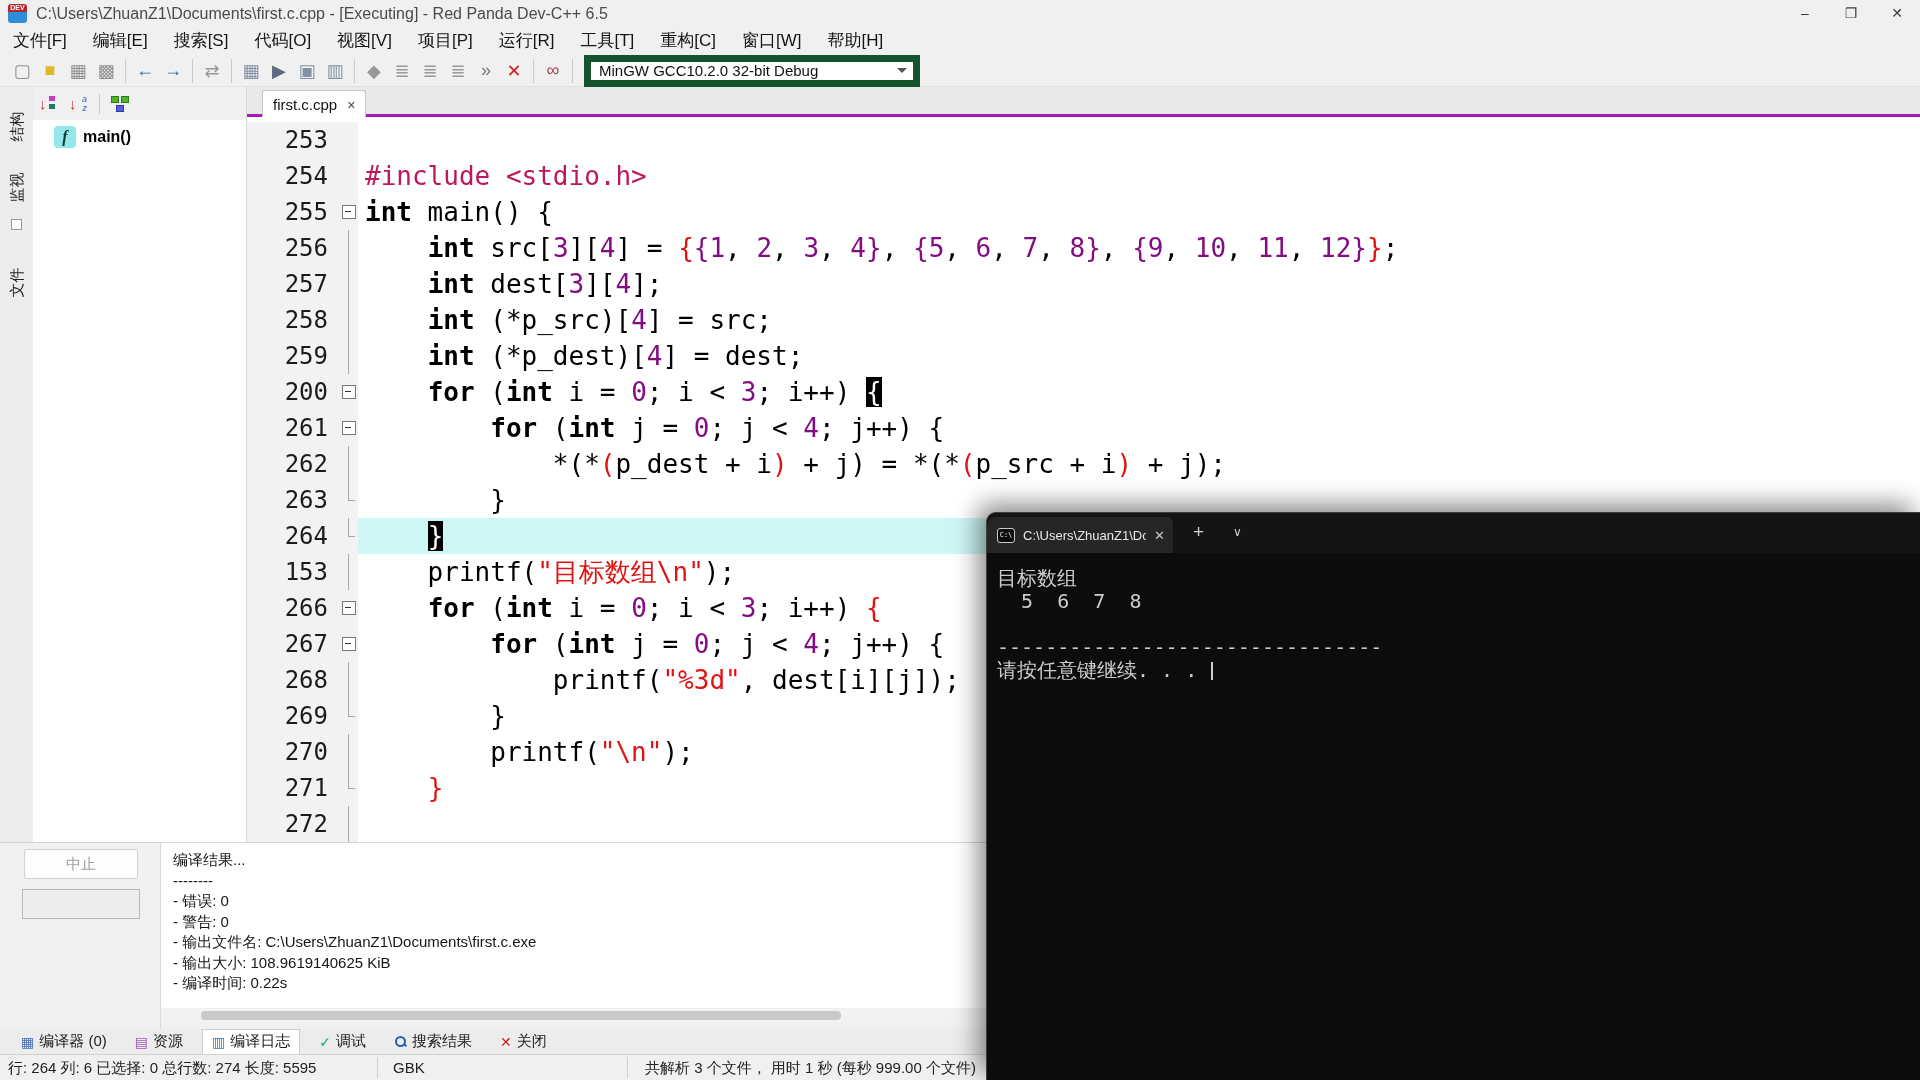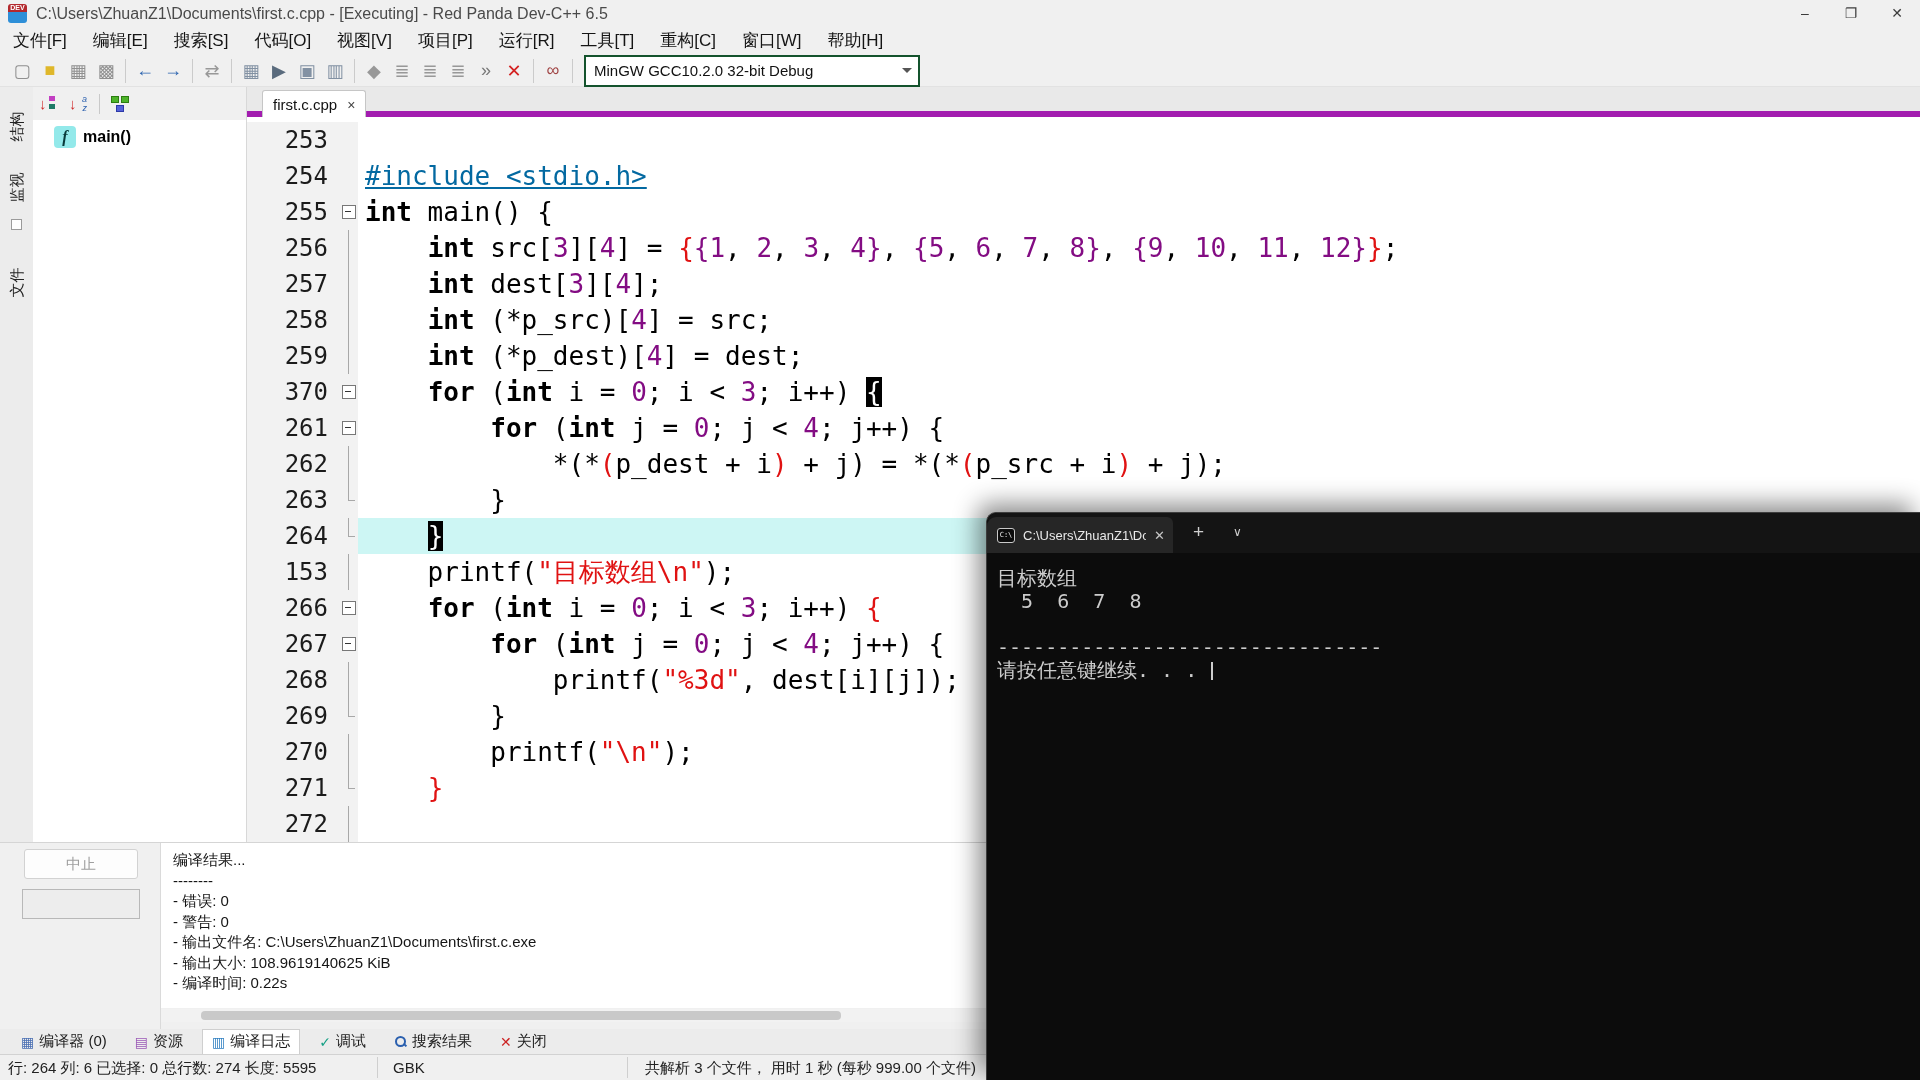--- a/index.html
+++ b/index.html
@@ -17,21 +17,21 @@
   .win-btn { width:46px; height:27px; text-align:center; line-height:27px; font-size:14px; color:#3c3c3c; }
 
   
   .menubar { left:0; top:27px; width:1920px; height:28px; background:#f0f0f0; display:flex; }
   .mitem { padding:0 13px; font-size:17px; color:#151515; line-height:28px; }
 
   
   .toolbar { left:0; top:55px; width:1920px; height:32px; background:#f0f0f0; display:flex; align-items:center; padding-left:8px; border-bottom:1px solid #e2e2e2; }
   .tbtn { width:28px; height:27px; display:flex; align-items:center; justify-content:center; font-size:18px; }
   .tsep { width:1px; height:24px; background:#cbcbcb; margin:0 5px; }
-  .combo { width:336px; height:32px; background:#fff; border:2px solid #14532d; display:flex; align-items:center; margin-left:6px; }
+  .combo { width:336px; height:32px; background:#fff; border:7px solid #14532d; display:flex; align-items:center; margin-left:6px; }
   .combo-text { flex:1; font-size:15px; color:#111; padding-left:8px; white-space:nowrap; overflow:hidden; }
   .combo-caret { width:22px; display:flex; align-items:center; justify-content:center; }
   .combo-caret::after { content:""; border:5px solid transparent; border-top-color:#555; margin-top:5px; }
 
   
   .side-strip { left:0; top:87px; width:33px; height:755px; background:#ececec; }
   .vtab { height:78px; display:flex; align-items:center; justify-content:center; flex-direction:column; }
   .vtab span.rot { transform:rotate(-90deg); white-space:nowrap; font-size:15px; color:#222; }
   .mini-sq { width:11px; height:11px; border:1px solid #9a9a9a; background:#fdfdfd; margin-top:22px; }
 
@@ -49,21 +49,21 @@
   .cls-ic i { position:absolute; width:8px; height:7px; }
   .cls-ic .g1 { left:1px; top:2px; background:#4db32a; border:1px solid #2c7d12; }
   .cls-ic .g2 { left:11px; top:2px; background:#4db32a; border:1px solid #2c7d12; }
   .cls-ic .b1i { left:6px; top:11px; background:#5560d8; border:1px solid #2c3aa8; }
   .tree-item { display:flex; align-items:center; gap:7px; padding:6px 0 0 21px; }
   .fbox { width:22px; height:22px; background:#93e9ea; border-radius:4px; text-align:center; line-height:22px;
           font-family:"Liberation Serif",serif; font-style:italic; font-weight:bold; font-size:16px; color:#083a3a; }
   .tree-label { font-size:16px; font-weight:bold; color:#000; }
 
   
-  .editor-tabs { left:247px; top:87px; width:1673px; height:30px; background:#e9e9e9; border-bottom:6px solid #a21caf; }
+  .editor-tabs { left:247px; top:87px; width:1673px; height:30px; background:#e9e9e9; border-bottom:3px solid #a21caf; }
   .etab { position:absolute; left:15px; top:3px; height:28px; background:#fff; border:1px solid #c6c6c6; border-bottom:none;
           border-radius:3px 3px 0 0; display:flex; align-items:center; padding:0 10px; gap:10px; }
   .etab-label { font-size:15px; color:#111; }
   .etab-close { font-size:14px; color:#444; }
 
   
   .editor { left:247px; top:117px; width:1673px; height:725px; background:#fff; overflow:hidden; padding-top:5px; }
   .crow { display:flex; height:36px; }
   .ln { width:93px; background:#f2f2f2; text-align:right; padding-right:12px; font-family:"DejaVu Sans Mono",monospace;
         font-size:24px; line-height:36px; color:#1b1b1b; }
@@ -71,21 +71,21 @@
   .fold.box::before { content:""; position:absolute; left:2px; top:11px; width:12px; height:12px; border:1px solid #777; background:#fff; }
   .fold.box::after { content:""; position:absolute; left:5px; top:17px; width:6px; height:1px; background:#333; }
   .fold.line::before { content:""; position:absolute; left:8px; top:0; width:1px; height:36px; background:#a8a8a8; }
   .fold.end::before { content:""; position:absolute; left:8px; top:0; width:1px; height:18px; background:#a8a8a8; }
   .fold.end::after { content:""; position:absolute; left:8px; top:18px; width:7px; height:1px; background:#a8a8a8; }
   .codeln { flex:1; padding-left:7px; font-family:"DejaVu Sans Mono",monospace; font-size:26px; line-height:36px; white-space:pre; color:#000; }
   .crow.hl .codeln { background:#cdf6f4; }
   .tok-k { font-weight:bold; color:#000; }
   .tok-n { color:#830c83; }
   .tok-s { color:#e01212; }
-  .tok-pp { color:#0369a1;text-decoration:underline; }
+  .tok-pp { color:#be185d; }
   .tok-b1 { color:#e01212; }
   .tok-b2 { color:#830c83; }
   .tok-bm { background:#000; color:#fff; }
 
   
   .bottom-panel { left:0; top:842px; width:1920px; height:187px; background:#f0f0f0; border-top:1px solid #d5d5d5; }
   .abort-btn { position:absolute; left:24px; top:6px; width:114px; height:30px; background:#fdfdfd; border:1px solid #d2d2d2;
                border-radius:3px; text-align:center; line-height:28px; font-size:15px; color:#9f9f9f; }
   .progress-box { position:absolute; left:22px; top:46px; width:118px; height:30px; background:#ededed; border:1px solid #b8b8b8; }
   .panel-divider { position:absolute; left:160px; top:0; width:1px; height:187px; background:#dadada; }
@@ -295,21 +295,21 @@
       <span class="ln">258</span>
       <span class="fold line"></span>
       <span class="codeln"><span>    </span><span class="tok-k">int</span><span> (*p_src)[</span><span class="tok-n">4</span><span>] = src;</span></span>
     </div>
     <div class="crow">
       <span class="ln">259</span>
       <span class="fold line"></span>
       <span class="codeln"><span>    </span><span class="tok-k">int</span><span> (*p_dest)[</span><span class="tok-n">4</span><span>] = dest;</span></span>
     </div>
     <div class="crow">
-      <span class="ln">370</span>
+      <span class="ln">200</span>
       <span class="fold box"></span>
       <span class="codeln"><span>    </span><span class="tok-k">for</span><span> (</span><span class="tok-k">int</span><span> i = </span><span class="tok-n">0</span><span>; i &lt; </span><span class="tok-n">3</span><span>; i++) </span><span class="tok-bm">{</span></span>
     </div>
     <div class="crow">
       <span class="ln">261</span>
       <span class="fold box"></span>
       <span class="codeln"><span>        </span><span class="tok-k">for</span><span> (</span><span class="tok-k">int</span><span> j = </span><span class="tok-n">0</span><span>; j &lt; </span><span class="tok-n">4</span><span>; j++) {</span></span>
     </div>
     <div class="crow">
       <span class="ln">262</span>

